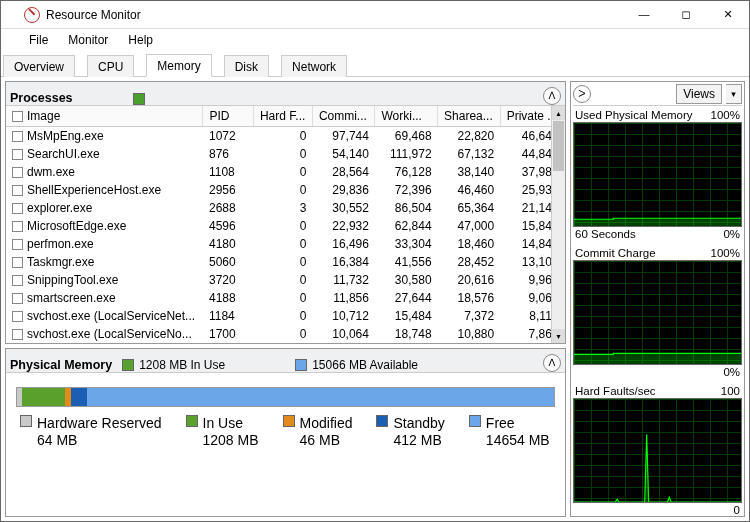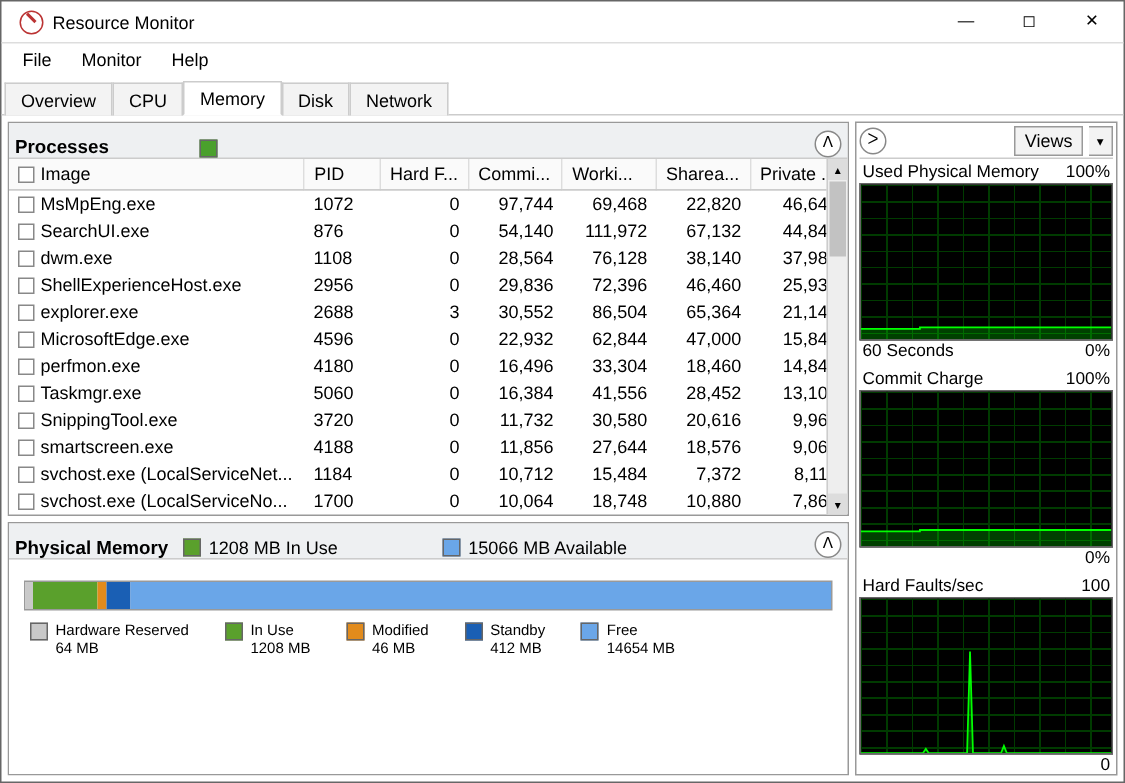--- a/index.html
+++ b/index.html
@@ -1,29 +1,29 @@
 <!DOCTYPE html>
 <html><head>
 <meta charset="utf-8">
 <style>
   * { box-sizing: border-box; }
   html, body { margin:0; padding:0; font-family: "Segoe UI", Tahoma, sans-serif; font-size:12px; color:#000; background:#fff; }
   .window { width:750px; height:522px; border:1px solid #666; display:flex; flex-direction:column; background:#fff; }
-  .titlebar { height:28px; display:flex; align-items:center; padding:0 0 0 12px; border-bottom:1px solid #ddd; }
+  .titlebar { height:28px; display:flex; align-items:center; padding:0 0 0 23px; border-bottom:1px solid #ddd; }
   .titlebar .appicon { width:16px; height:16px; border:1.5px solid #b33; border-radius:50%; position:relative; margin-right:6px; }
   .titlebar .appicon::after{content:""; position:absolute; left:3px; top:3px; width:8px; height:1.5px; background:#b33; transform:rotate(45deg);}
   .titlebar .title { flex:1; font-size:12px; }
   .titlebar .winbtns { display:flex; }
   .winbtn { width:42px; height:28px; display:flex; align-items:center; justify-content:center; }
   .winbtn-ico { font-size:11px; line-height:1; }
 
-  .menubar { height:22px; display:flex; align-items:center; padding:0 4px; }
+  .menubar { height:22px; display:flex; align-items:center; padding:0 18px; }
   .menuitem { padding:2px 10px; }
 
-  .tabbar { height:26px; display:flex; align-items:flex-end; border-bottom:1px solid #ccc; padding:0 2px; gap:0; }
+  .tabbar { height:26px; display:flex; align-items:flex-end; border-bottom:1px solid #ccc; padding:0 2px; gap:12px; }
   .tab { padding:4px 10px 3px; border:1px solid #ccc; border-bottom:none; background:#f3f3f3; font-size:12px; position:relative; top:1px; }
   .tab.active { background:#fff; border-bottom:1px solid #fff; }
 
   .content { flex:1; display:flex; overflow:hidden; padding:4px; gap:4px; }
   .leftcol { flex:1; display:flex; flex-direction:column; gap:4px; overflow:hidden; }
   .rightcol { width:175px; border:1px solid #999; display:flex; flex-direction:column; padding:2px; background:#fff; }
 
   .panel { border:1px solid #999; background:#fff; display:flex; flex-direction:column; }
   .panel-head { display:flex; align-items:flex-end; background:#eef0f2; border-bottom:1px solid #ccc; height:24px; padding:0 4px; gap:10px; }
   .panel-title { font-weight:bold; font-size:12.5px; }
@@ -35,21 +35,21 @@
   .proctable th { text-align:left; padding:3px 6px; border-right:1px solid #ddd; border-bottom:1px solid #ccc; font-weight:normal; background:#fafafa; white-space:nowrap; overflow:hidden; text-overflow:ellipsis; }
   .proctable td { padding:2px 6px; white-space:nowrap; overflow:hidden; text-overflow:ellipsis; }
   .proctable td.num { text-align:right; }
   .chk { width:11px; height:11px; border:1px solid #888; display:inline-block; vertical-align:middle; margin-right:4px; background:#fff; }
 
   .statusblock { display:flex; align-items:center; gap:5px; font-size:12px; }
   .sq { width:12px; height:12px; border:1px solid #666; display:inline-block; }
 
   .membar { height:20px; margin:14px 10px 6px; display:flex; border:1px solid #999; }
   .seg { height:100%; }
-  .legend { display:flex; gap:24px; margin:2px 14px 6px; font-size:10px; align-items:flex-start; }
+  .legend { display:flex; gap:24px; margin:2px 14px 6px; font-size:14px; align-items:flex-start; }
   .legend .lg { display:flex; gap:5px; flex-direction:row; }
   .legend .lgtxt { line-height:1.2; }
   .stats { display:flex; justify-content:center; gap:24px; font-size:12px; margin:4px 0 8px; }
   .stats-col { line-height:1.35; }
 
   .rt-head { display:flex; align-items:center; height:22px; gap:4px; border-bottom:1px solid #ccc; padding-bottom:2px; margin-bottom:2px; }
   .rt-head .collapse-btn { margin-left:0; }
   .views-btn { border:1px solid #999; height:20px; display:flex; align-items:center; padding:0 6px; gap:6px; margin-left:auto; background:#f3f3f3; }
   .views-dd { width:16px; height:20px; border:1px solid #999; border-left:none; background:#f3f3f3; display:flex; align-items:center; justify-content:center; }
 

